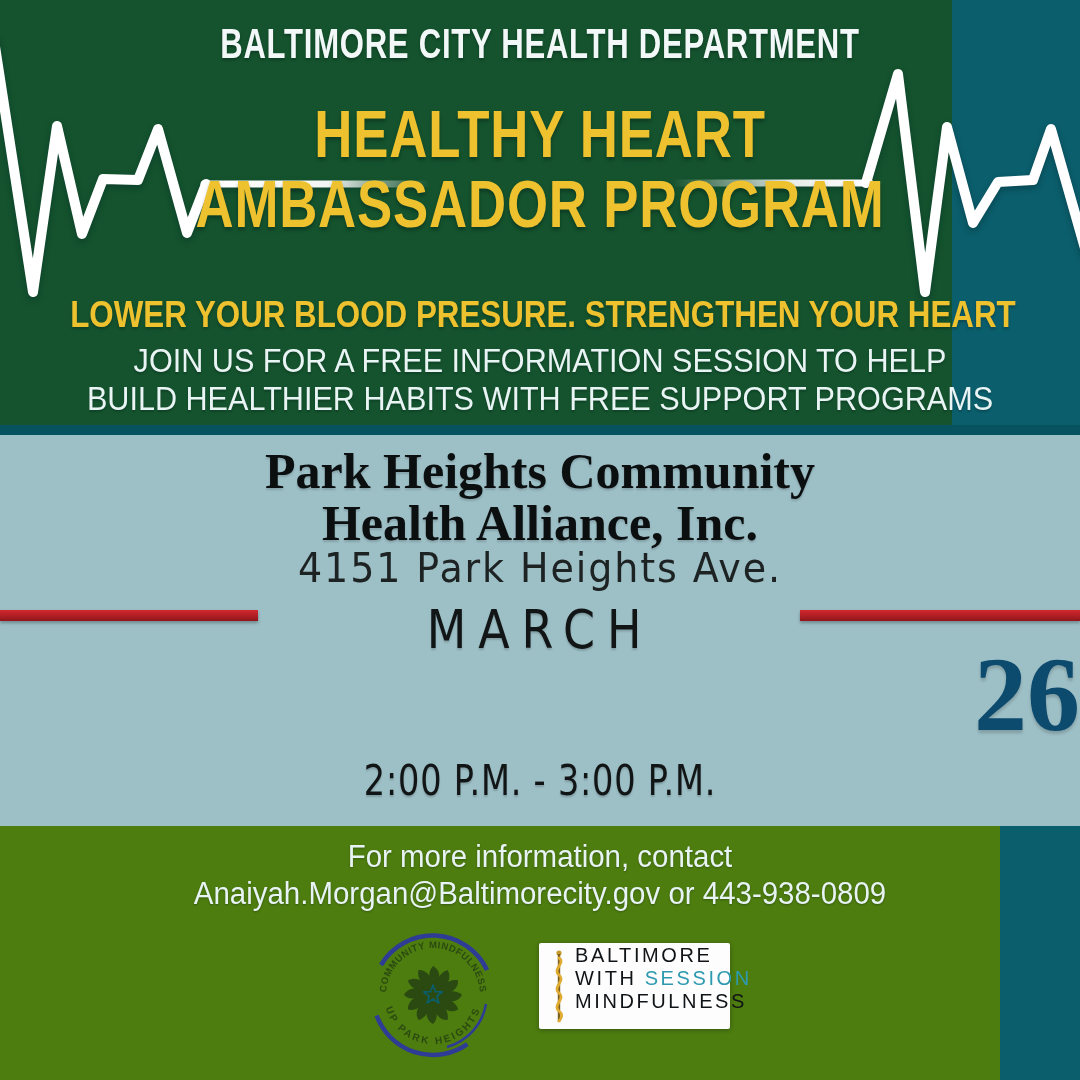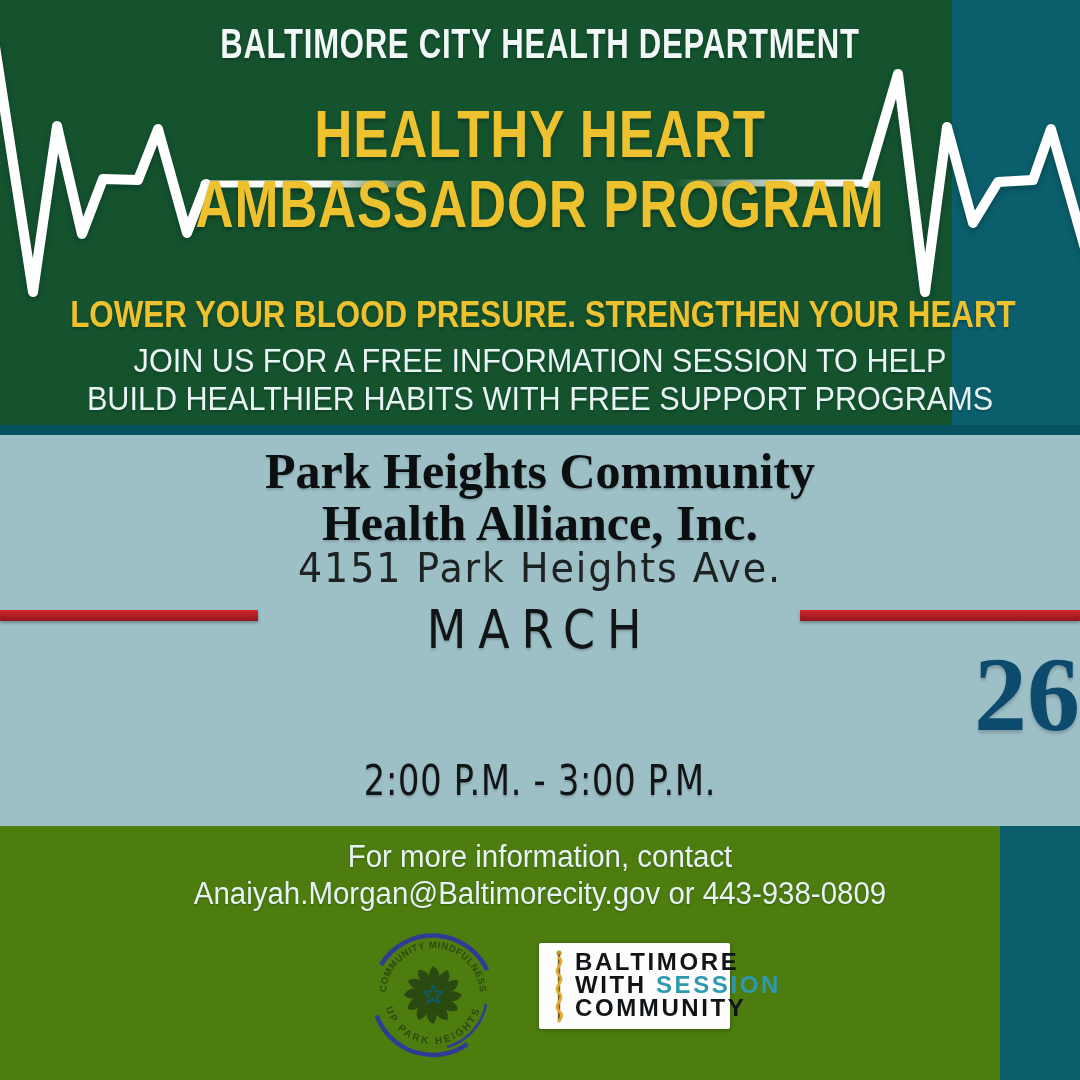--- a/index.html
+++ b/index.html
@@ -68,21 +68,21 @@
   
   .contact{top:12px;color:#e8f4f4;font-size:31px;line-height:37px;font-weight:400;
     transform:scaleX(.95);white-space:nowrap;text-shadow:0 1px 2px rgba(0,20,24,.3);}
   .community-logo{position:absolute;left:366px;top:102px;}
   .bchd-logo{
     position:absolute;left:539px;top:117px;width:191px;height:86px;
     background:#fdfdfd;border-radius:2px;box-shadow:0 1px 4px rgba(0,20,24,.35);
   }
   .bchd-staff{position:absolute;left:6px;top:5px;}
   .bchd-text{
-    position:absolute;left:36px;top:7px;font-weight:bold;font-size:24px;line-height:23px;
+    position:absolute;left:36px;top:1px;font-weight:normal;font-size:20px;line-height:23px;
     letter-spacing:2.6px;color:#111417;white-space:nowrap;
   }
   .bchd-teal{color:#2e9ab0;}
 </style>
 </head>
 <body>
 
 <div class="poster">
 
   <div class="header">
@@ -193,17 +193,17 @@
 
     <div class="bchd-logo">
       <svg class="bchd-staff" width="28" height="78" viewBox="0 0 28 78">
         <circle cx="14" cy="5" r="2.6" fill="#c79a2e"></circle>
         <path d="M 14 6 L 14 74" stroke="#7a6120" stroke-width="2.4" fill="none"></path>
         <path d="M 14 10 C 21 15 7 21 14 27 C 21 33 7 39 14 45 C 21 51 7 57 14 63 C 18 66 17 70 14 73" stroke="#e0ab30" stroke-width="2.8" fill="none" stroke-linecap="round"></path>
       </svg>
       <div class="bchd-text">
         <div>BALTIMORE</div>
         <div><span>WITH</span> <span class="bchd-teal">SESSION</span></div>
-        <div>COMMUNITY</div>
+        <div>MINDFULNESS</div>
       </div>
     </div>
   </div>
 </div>
 
 </body></html>

